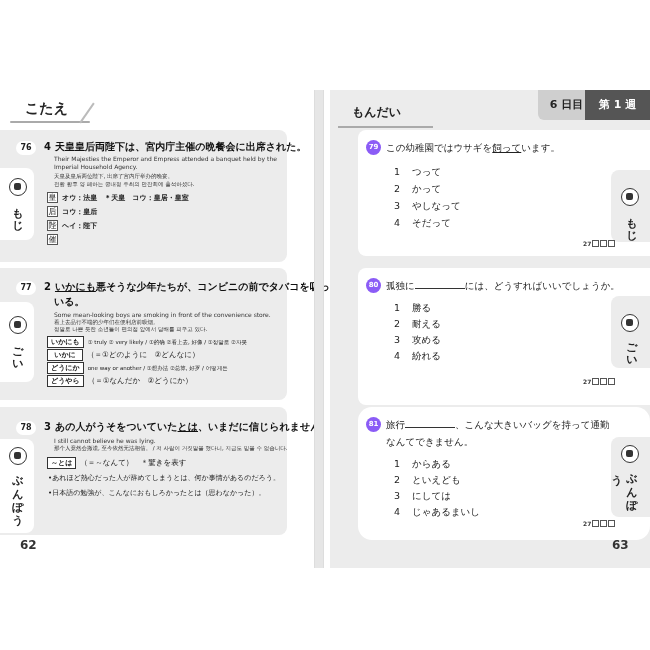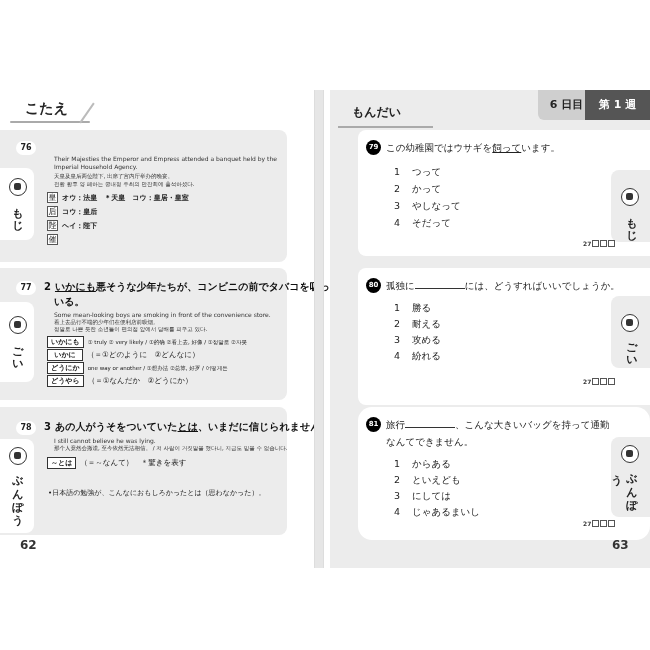--- a/index.html
+++ b/index.html
@@ -37,21 +37,21 @@
 
   
   .rpage { left: 330px; top: 90px; width: 320px; height: 478px; background: #ececec; }
   .right-header { left: 338px; top: 94px; }
   .right-header .title { position: absolute; left: 14px; top: 10px; font-size: 12px; font-weight: bold; color: #222; white-space: nowrap; }
   .right-header .rule { position: absolute; left: 0; top: 32px; width: 95px; height: 2px; background: #aaa; }
   .day-tab { left: 538px; top: 90px; width: 57px; height: 30px; background: #cfcfcf; border-radius: 0 0 0 6px; font-size: 11px; font-weight: bold; text-align: center; line-height: 30px; color: #222; }
   .week-tab { left: 585px; top: 90px; width: 65px; height: 30px; background: #555; font-size: 11px; font-weight: bold; color: #fff; text-align: center; line-height: 30px; }
 
   .rcard { left: 358px; width: 292px; background: #fff; border-radius: 8px 0 0 8px; }
-  .rq-num { position: absolute; left: 8px; width: 15px; height: 15px; background: #000000; color: #fff; border-radius: 50%; font-size: 7px; font-weight: bold; text-align: center; line-height: 15px; }
+  .rq-num { position: absolute; left: 8px; width: 15px; height: 15px; background: #8b5cf6; color: #fff; border-radius: 50%; font-size: 7px; font-weight: bold; text-align: center; line-height: 15px; }
   .rq-text { position: absolute; left: 28px; font-family: "DejaVu Serif", serif; font-size: 9.5px; color: #222; line-height: 17px; white-space: nowrap; }
   .blank { display: inline-block; width: 50px; border-bottom: 1px solid #333; height: 10px; vertical-align: baseline; }
   .opt { position: absolute; left: 36px; font-family: "DejaVu Serif", serif; font-size: 9.5px; color: #222; white-space: nowrap; }
   .opt .n { font-family: "DejaVu Sans", sans-serif; display: inline-block; width: 18px; }
   .rside-tab { position: absolute; left: 253px; width: 39px; background: #ececec; border-radius: 8px 0 0 8px; }
   .rside-tab .side-icon { left: 10px; }
   .rside-tab .side-label { left: 13px; }
   .check { position: absolute; left: 225px; font-size: 6px; font-weight: bold; color: #333; white-space: nowrap; display: flex; align-items: center; gap: 1px; }
   .cbox { display: inline-block; width: 7px; height: 7px; border: 1px solid #555; background: #fff; }
 </style>
@@ -63,20 +63,23 @@
   <div class="rule"></div>
   <div class="slash"></div>
 </div>
 
 <div class="abs lcard" style="top:130px;height:132px;">
   <div class="lside-tab" style="top:38px;height:72px;">
     <div class="side-icon" style="top:10px;"></div>
     <div class="side-label" style="top:32px;">もじ</div>
   </div>
   <div class="qnum" style="top:11px;">76</div>
+  <div class="ans" style="top:10px;">
+    <span class="n">4</span><span>天皇皇后両陛下は、宮内庁主催の晩餐会に出席された。</span>
+  </div>
   <div class="en" style="top:25px;">Their Majesties the Emperor and Empress attended a banquet held by the Imperial Household Agency.</div>
   <div class="zh" style="top:43px;">天皇及皇后两位陛下, 出席了宫内厅举办的晚宴。</div>
   <div class="ko" style="top:51px;">천황 황후 양 폐하는 궁내청 주최의 만찬회에 출석하셨다.</div>
   <div class="kanji-row" style="top:62px;">
       <span class="kbox">皇</span>
       <span>オウ：法皇　＊天皇　コウ：皇居・皇室</span>
     </div>
   <div class="kanji-row" style="top:76px;">
       <span class="kbox">后</span>
       <span>コウ：皇后</span>
@@ -129,20 +132,21 @@
   <div class="qnum" style="top:14px;">78</div>
   <div class="ans" style="top:13px;">
     <span class="n">3</span><span>あの人がうそをついていた</span><span class="u">とは</span><span>、いまだに信じられません。</span>
   </div>
   <div class="en" style="top:30px;">I still cannot believe he was lying.</div>
   <div class="zh" style="top:38px;">那个人竟然会撒谎, 至今依然无法相信。 / 저 사람이 거짓말을 했다니, 지금도 믿을 수 없습니다.</div>
   <div class="kanji-row" style="top:50px;">
       <span class="vbox" style="min-width:26px;">～とは</span>
       <span class="vnote-big">（＝～なんて）　＊驚きを表す</span>
     </div>
+  <div class="bullet" style="top:66px;">•あれほど熱心だった人が辞めてしまうとは、何か事情があるのだろう。</div>
   <div class="bullet" style="top:81px;">•日本語の勉強が、こんなにおもしろかったとは（思わなかった）。</div>
 </div>
 <div class="abs page-num" style="left:20px;top:538px;">62</div>
 
 <div class="abs gutter"></div>
 
 <div class="abs rpage"></div>
 <div class="abs right-header">
   <span class="title">もんだい</span>
   <div class="rule"></div>

